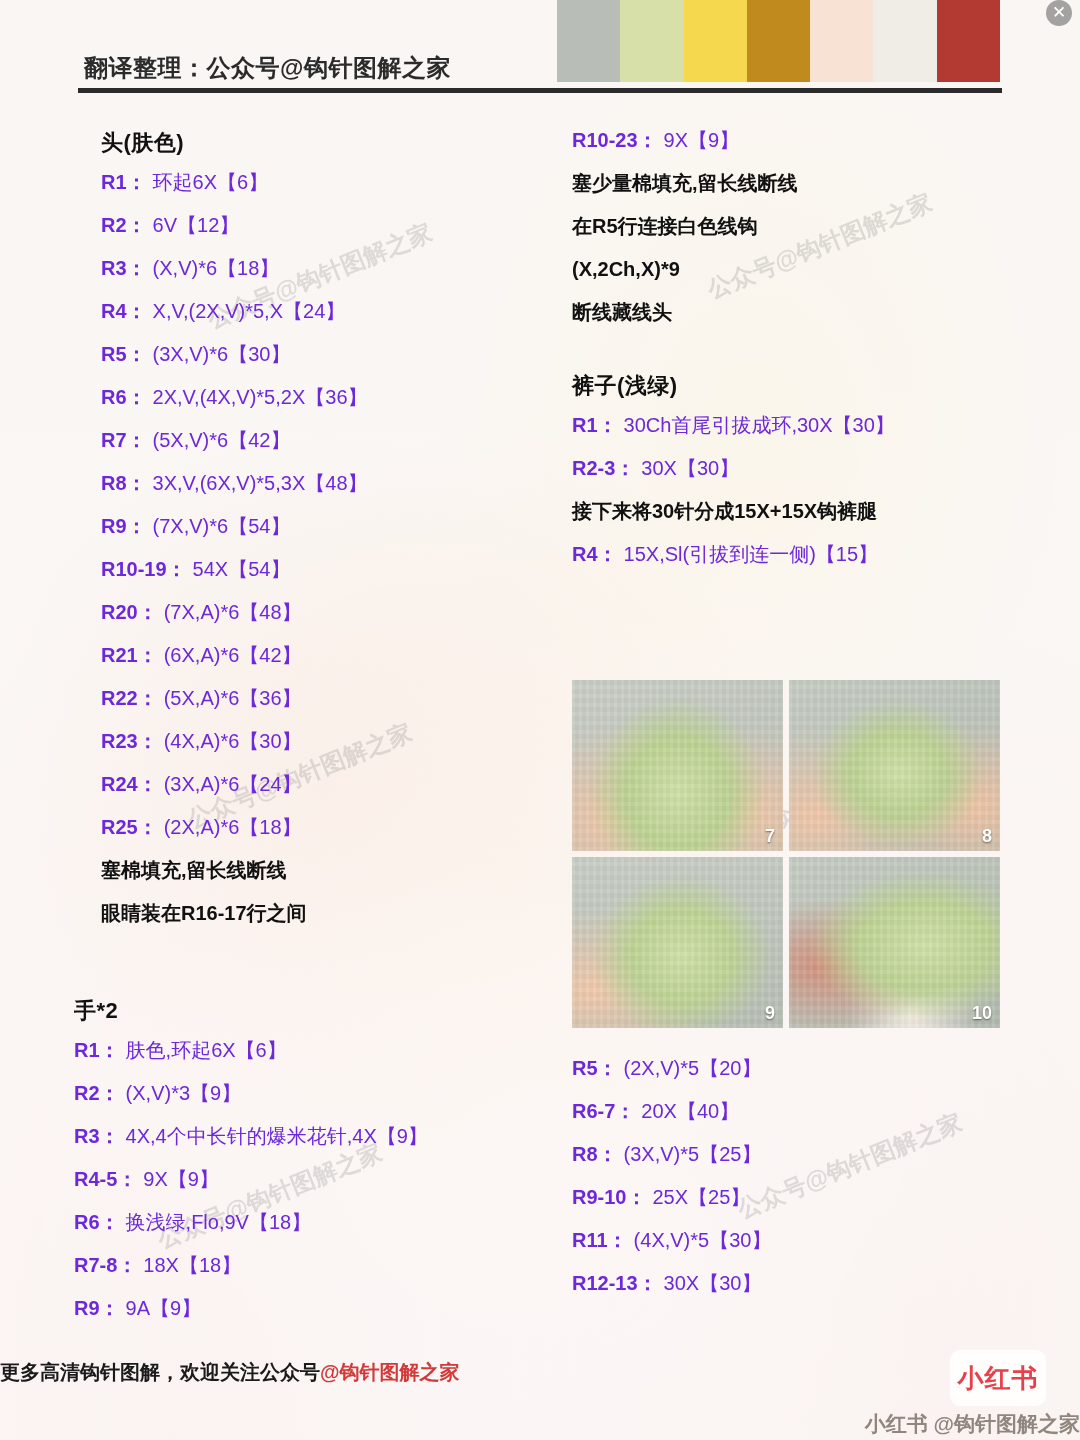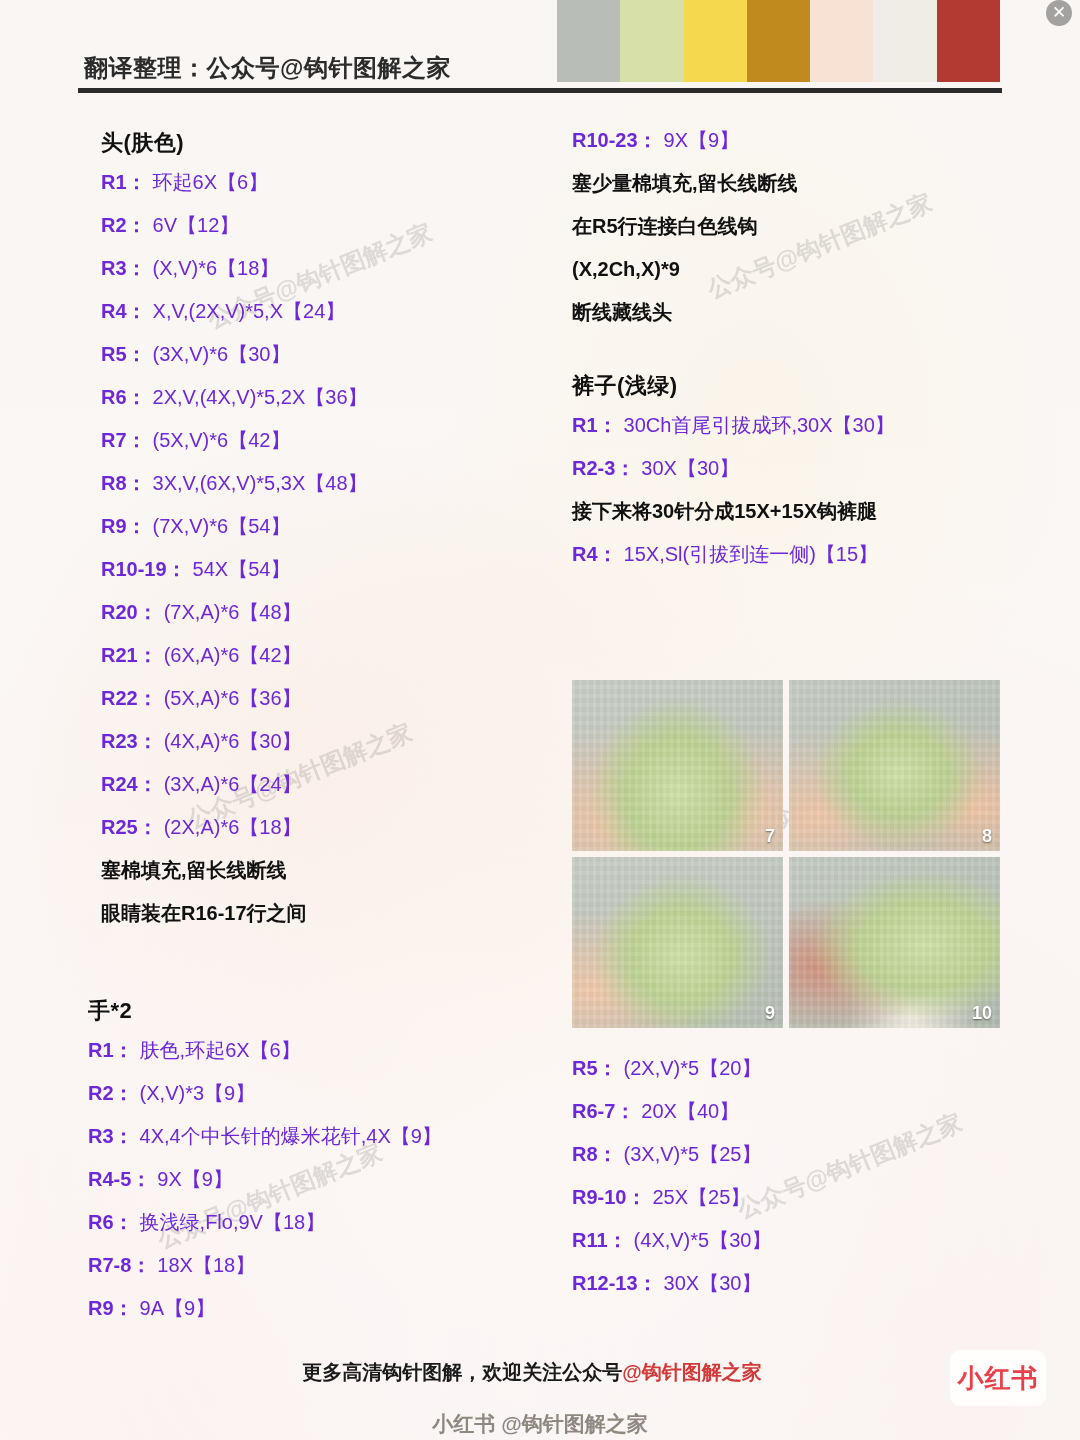--- a/index.html
+++ b/index.html
@@ -191,31 +191,30 @@
   
   #col-right-lower {
     position: absolute;
     top: 1056px;
     left: 572px;
     width: 430px;
   }
   #col-left-lower {
     position: absolute;
     top: 996px;
-    left: 88px;
+    left: 74px;
     width: 480px;
   }
 
   
   #footer {
     position: absolute;
     left: 0;
     right: 16px;
     bottom: 54px;
-    text-align: center;
     font-size: 20px;
     font-weight: bold;
     color: #1a1a1a;
   }
   #footer .accent { color: #d23a3a; }
 
   #xhs-badge {
     position: absolute;
     right: 34px;
     bottom: 34px;
@@ -229,21 +228,21 @@
     color: #e8404a;
     font-size: 26px;
     font-weight: bold;
     letter-spacing: 1px;
   }
   #xhs-bottom-text {
     position: absolute;
     left: 0;
     right: 0;
     bottom: 2px;
-    text-align: center;
+    text-align: right;
     font-size: 21px;
     font-weight: bold;
     color: #6d6258;
     opacity: 0.75;
   }
 
   
   .wm {
     position: absolute;
     color: rgba(120,120,120,0.22);

